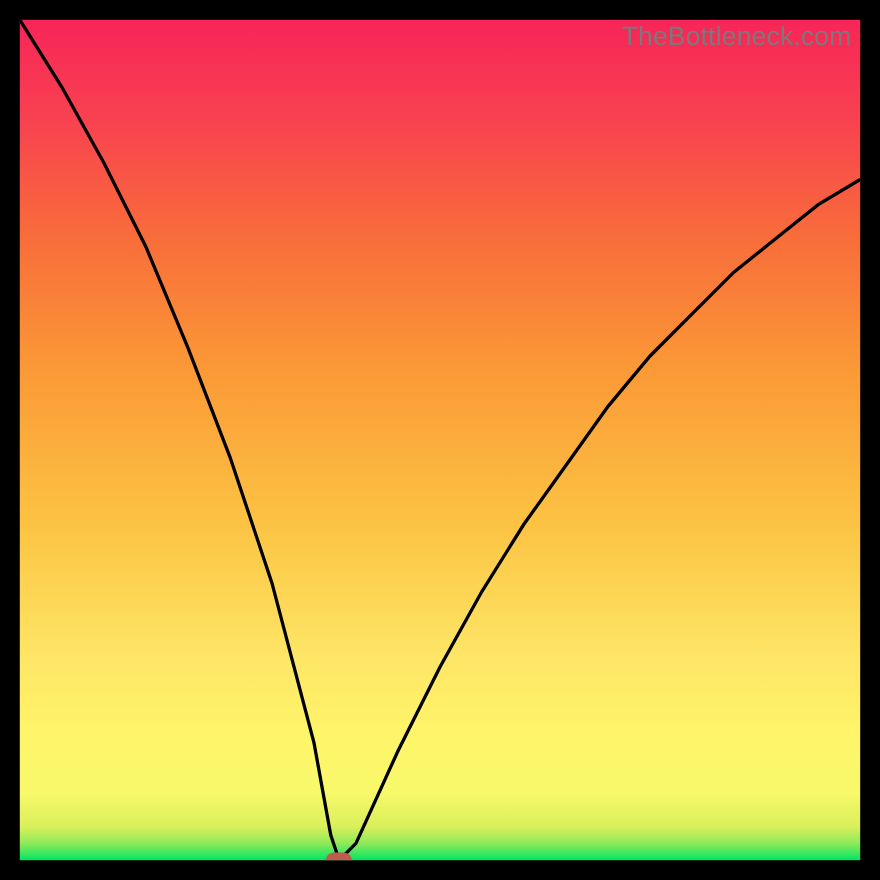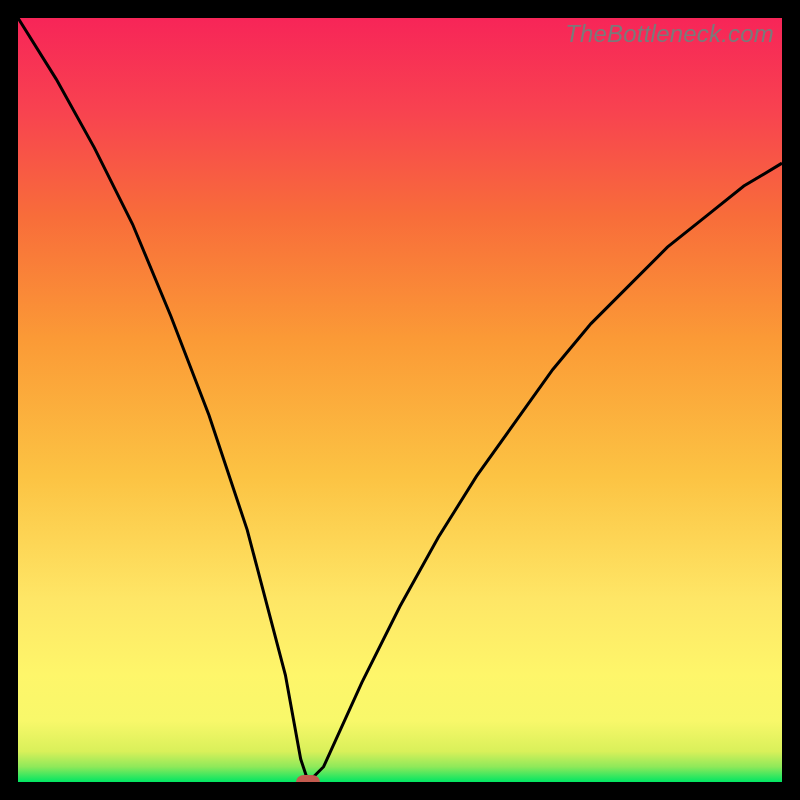--- a/index.html
+++ b/index.html
@@ -9,21 +9,20 @@
     height: 800px;
     background: #000;
     overflow: hidden;
     font-family: Arial, Helvetica, sans-serif;
   }
   .frame {
     position: relative;
     width: 664px;
     height: 800px;
     background: #000;
-    font-style: italic;
   }
   .plot-area {
     position: absolute;
     left: 18px;
     top: 18px;
     width: 764px;
     height: 764px;
     
     background: linear-gradient(
       to top,

